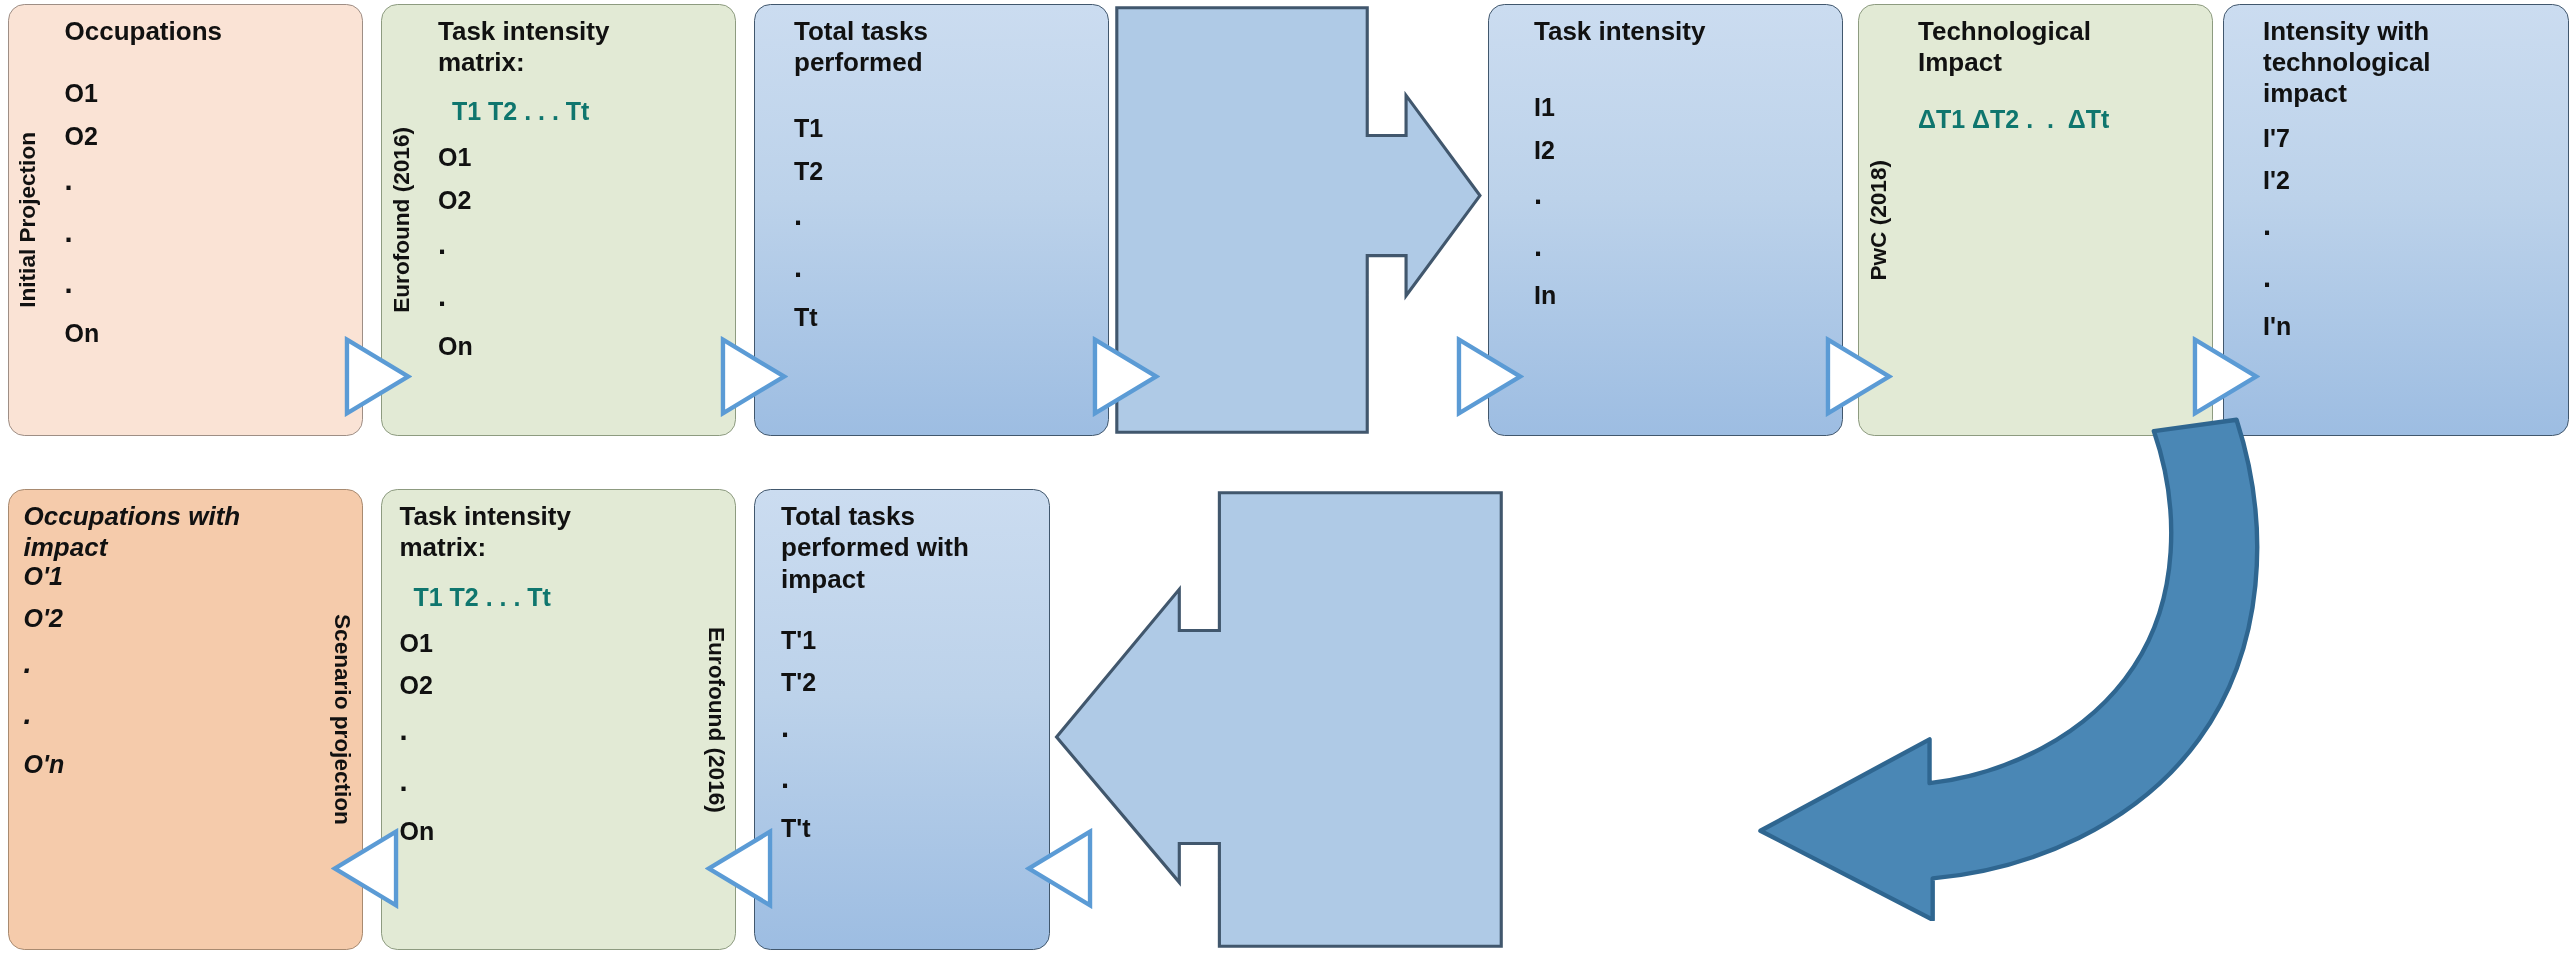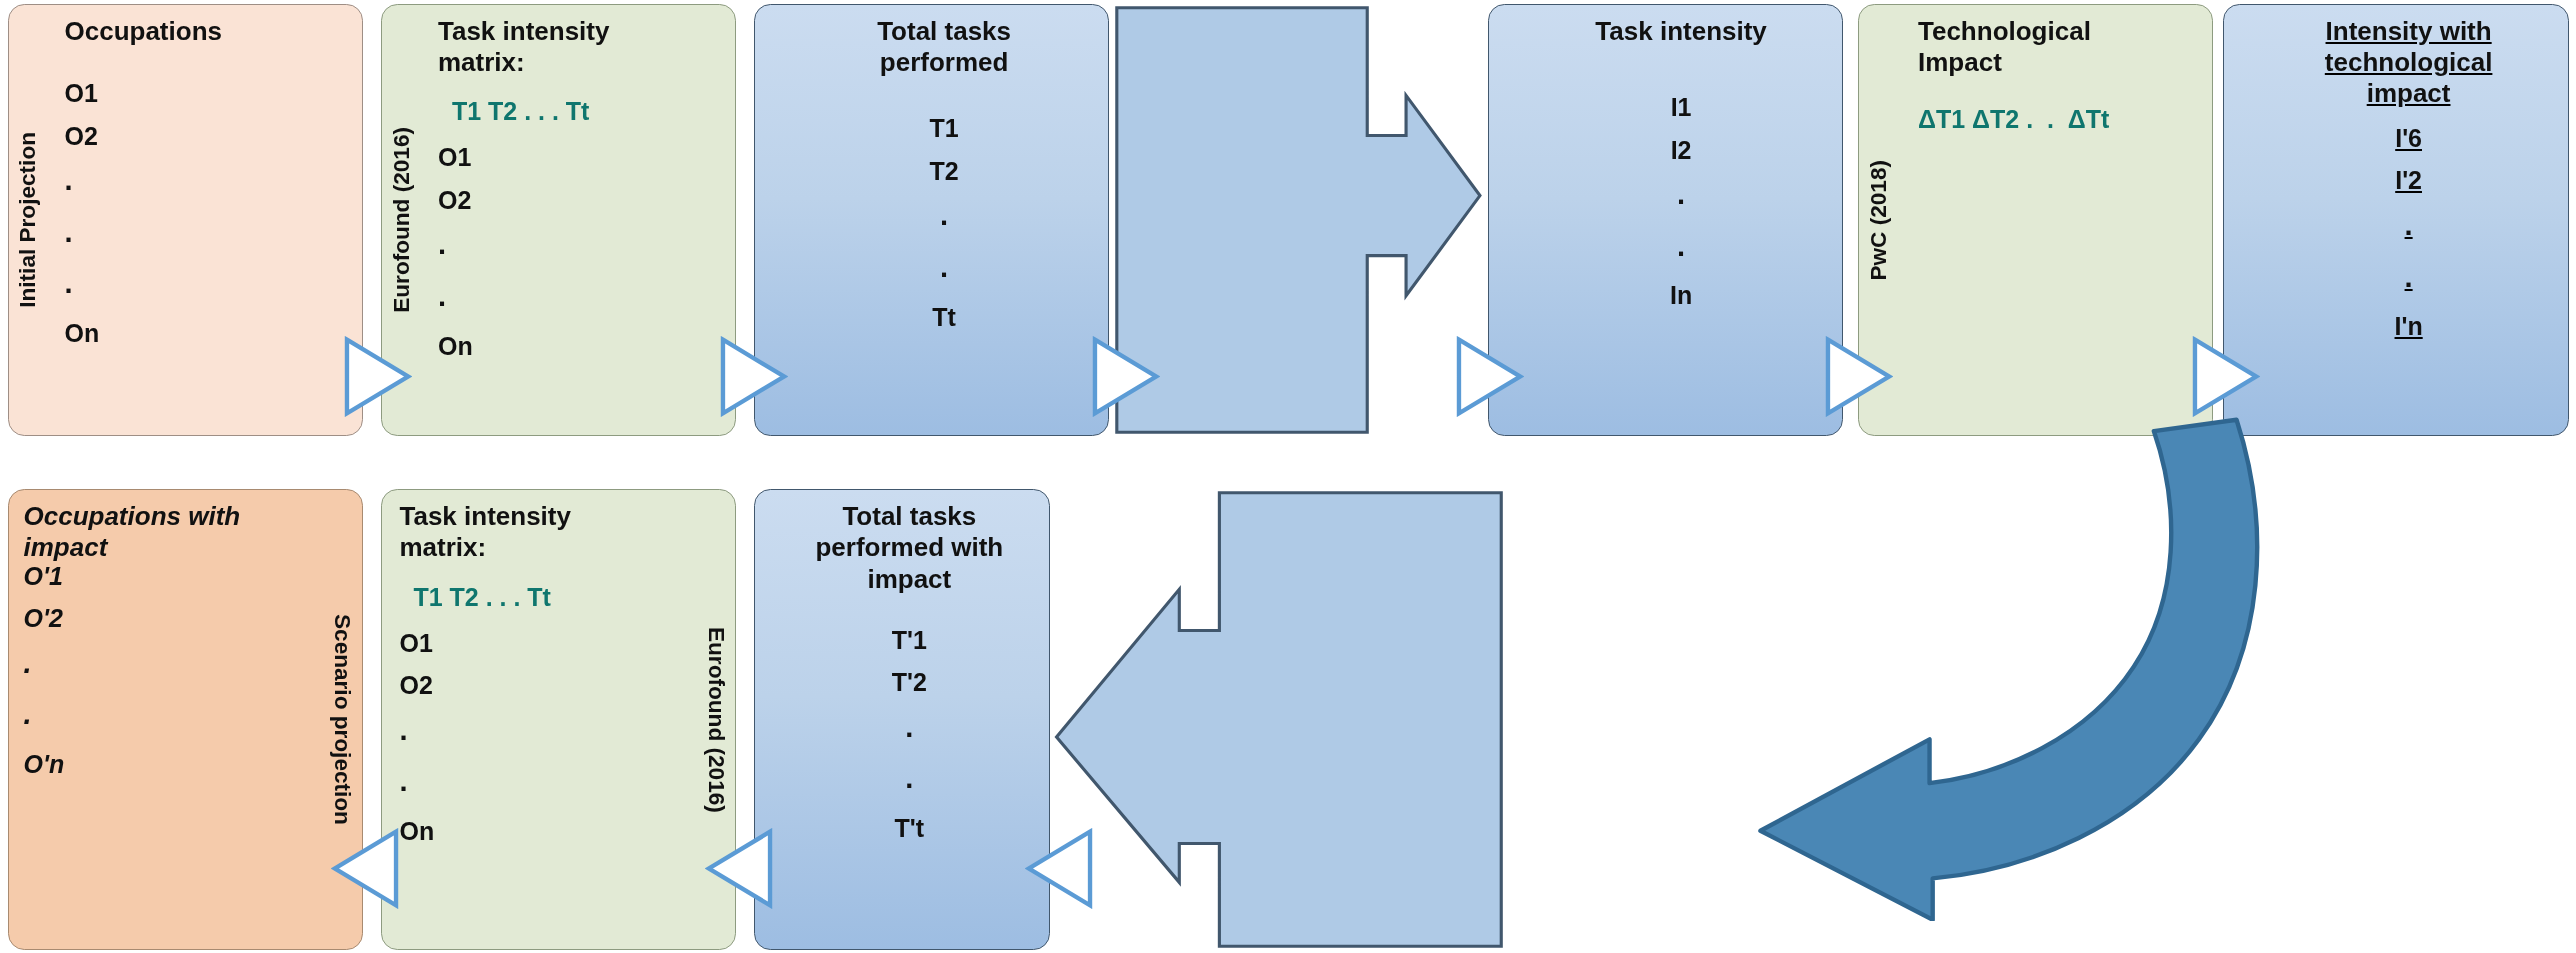--- a/index.html
+++ b/index.html
@@ -33,21 +33,20 @@
     background: #F5CBAB;
     border-color: #a88a70;
   }
   .card.green {
     background: #E2EAD5;
     border-color: #8d9b80;
   }
   .card.blue {
     background: linear-gradient(180deg, #CBDCF0 0%, #BCD2EA 45%, #9DBDE2 100%);
     border-color: #41576d;
-    text-align: center;
   }
 
   .card-body {
     position: absolute;
     inset: 0;
     padding: 11.3px 13.8px 11.3px 13.8px;
   }
 
   .card-title {
     font-weight: bold;
@@ -242,26 +241,26 @@
 Impact</div>
       <div class="card-sub" style="margin-top:29px;">ΔT1 ΔT2 .  .  ΔTt</div>
     </div>
   </div>
 
   <svg class="tri" style="left:2191px; top:336px; width:69px; height:81px;" viewBox="0 0 110 130">
     <polygon points="6,6 104,65 6,124" fill="#ffffff" stroke="#5B9BD5" stroke-width="7"></polygon>
   </svg>
 
   <div class="card blue" style="left:2223px; top:3.8px; width:346px; height:432px;">
-    <div class="card-body" style="padding-left:39px;text-decoration:underline;">
+    <div class="card-body" style="padding-left:39px;">
       <div class="card-title">Intensity with
 technological
 impact</div>
       <div class="card-list" style="margin-top:16.3px;">
-        <div class="li">I'6</div>
+        <div class="li">I'7</div>
         <div class="li">I'2</div>
         <div class="li dot">.</div>
         <div class="li dot">.</div>
         <div class="li">I'n</div>
       </div>
     </div>
   </div>
 
   <svg class="bigarrow" style="left:1491px; top:401px; width:827px; height:520px;" viewBox="0 0 1320 830">
     <path d="M1190,30

